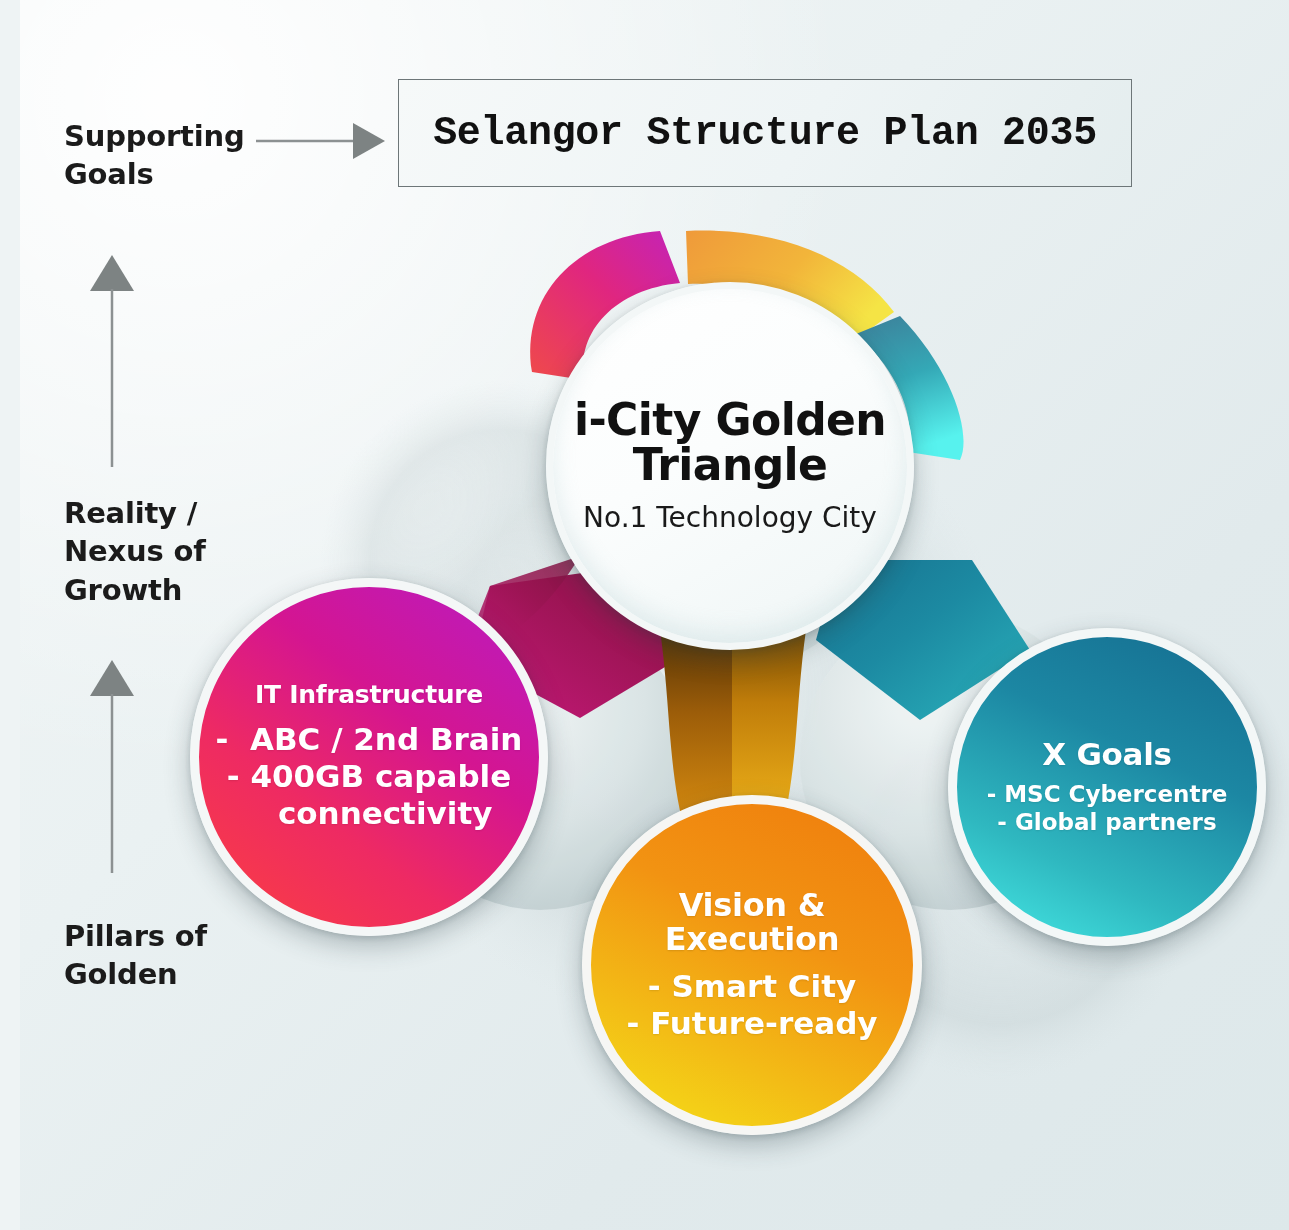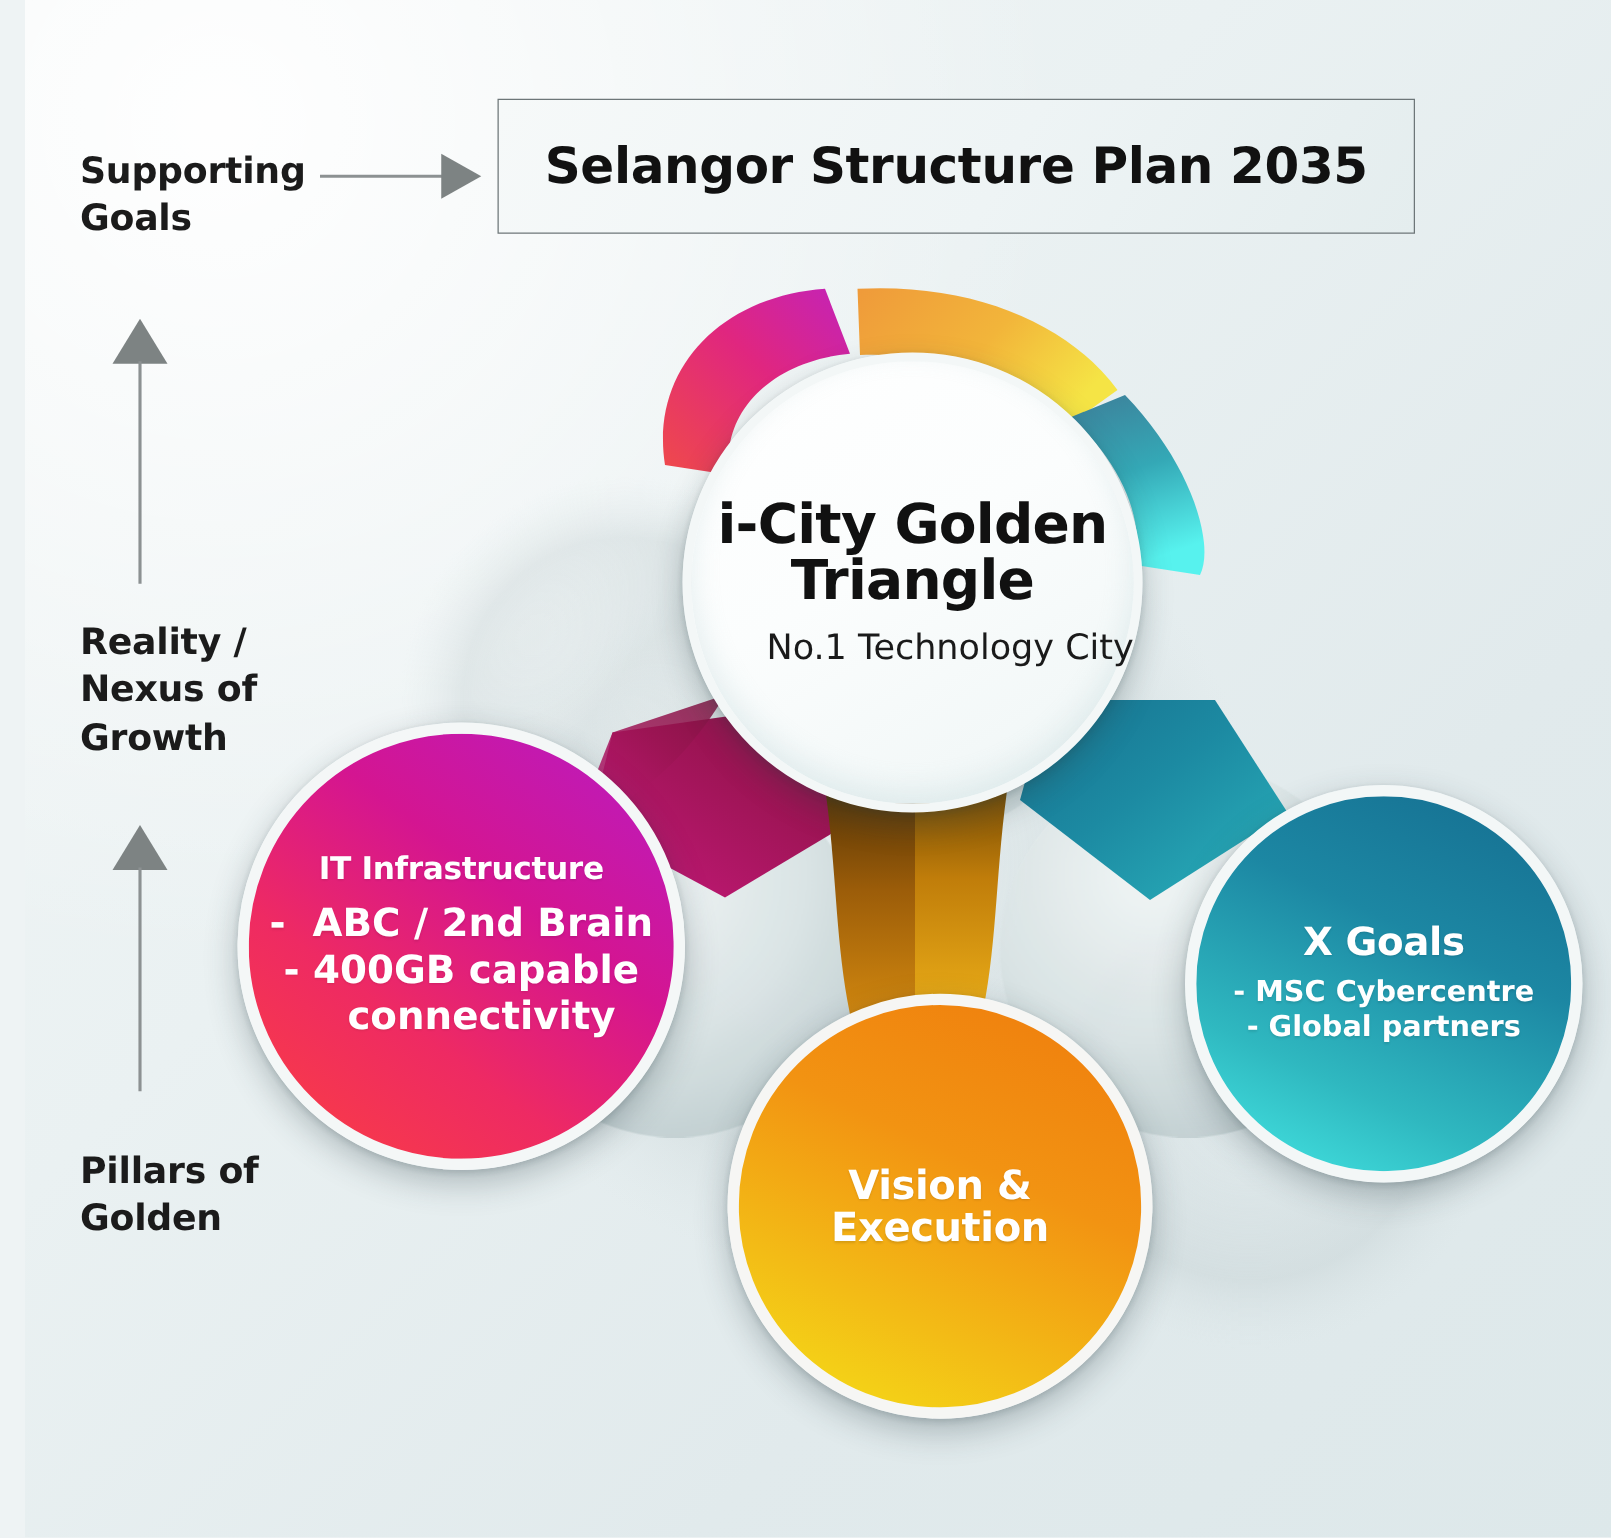--- a/index.html
+++ b/index.html
@@ -60,20 +60,21 @@
     left: 378px;
     top: 79px;
     width: 734px;
     height: 108px;
     box-sizing: border-box;
     border: 1.5px solid #6d7678;
     background: linear-gradient(120deg, #f6f9f9 0%, #eef4f5 55%, #e4edee 100%);
     display: flex;
     align-items: center;
     justify-content: center;
+    font-family: Liberation Mono, monospace;
   }
   #title-text {
     font-size: 40px;
     font-weight: 700;
     color: #111;
     letter-spacing: -0.3px;
   }
 
   
   #cluster {
@@ -100,21 +101,20 @@
 
   #node-center {
     left: 526px; top: 282px;
     width: 368px; height: 368px;
     background: linear-gradient(150deg, #ffffff 0%, #fbfdfd 45%, #eef5f5 100%);
     border: 7px solid #f3f7f7;
     box-shadow:
       0 10px 24px rgba(40,60,65,0.28),
       0 2px 6px rgba(40,60,65,0.18),
       inset 0 -10px 22px rgba(200,220,222,0.45);
-    align-items: flex-end;
   }
   #node-center .title {
     font-size: 44px;
     font-weight: 700;
     line-height: 1.02;
     color: #111;
     letter-spacing: -0.6px;
   }
   #node-center .subtitle {
     margin-top: 14px;
@@ -327,20 +327,24 @@
     <div class="node-bullets">
       <div>-  ABC / 2nd Brain</div>
       <div>- 400GB capable</div>
       <div>   connectivity</div>
     </div>
   </div>
 
   <div class="node" id="node-vision">
     <div class="node-heading">Vision &amp;
 Execution</div>
+    <div class="node-bullets">
+      <div>- Smart City</div>
+      <div>- Future-ready</div>
+    </div>
   </div>
 
   <div class="node" id="node-x">
     <div class="node-heading">X Goals</div>
     <div class="node-bullets">
       <div>- MSC Cybercentre</div>
       <div>- Global partners</div>
     </div>
   </div>
 

